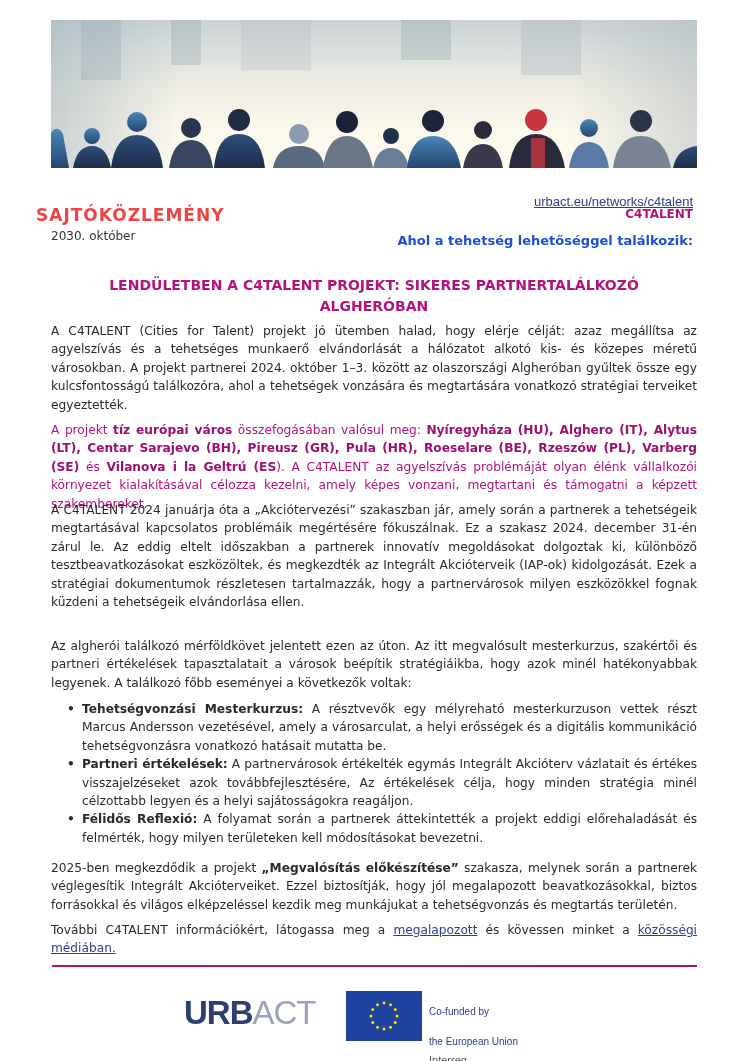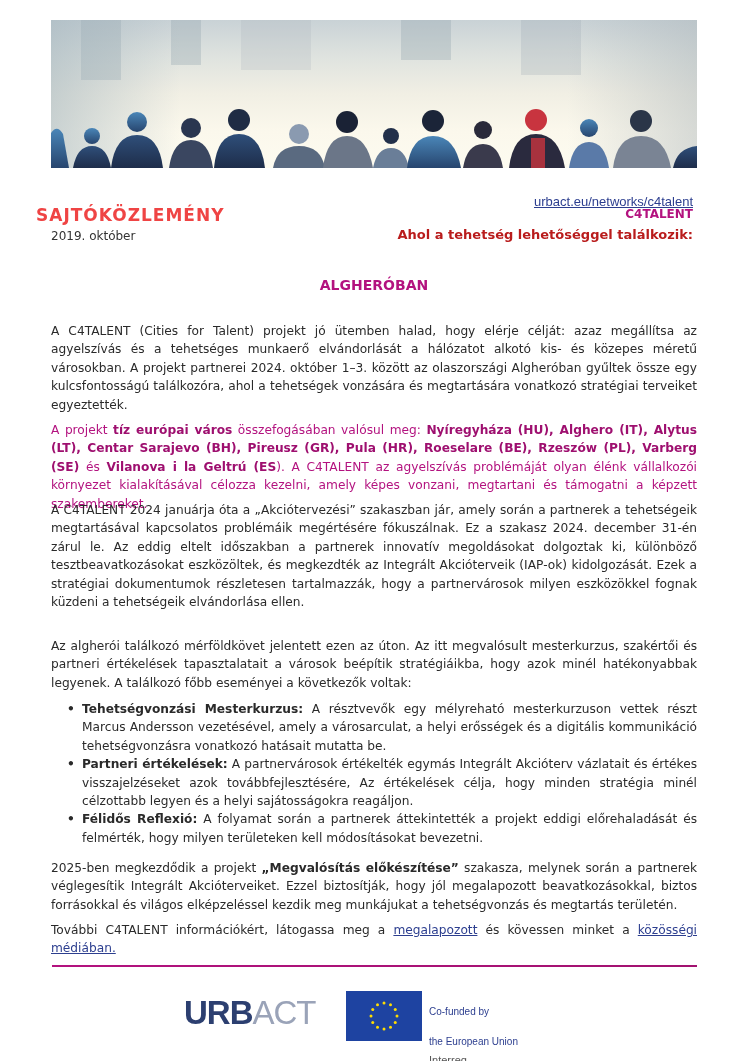--- a/index.html
+++ b/index.html
@@ -28,21 +28,21 @@
     position: absolute; left: 36px; top: 205px;
     font-family: "DejaVu Sans", sans-serif; font-weight: bold;
     font-size: 17px; letter-spacing: 1px; color: #ef4444;
   }
   .press-date {
     position: absolute; left: 51px; top: 229px;
     font-size: 12px; color: #333;
   }
   .right-block { position: absolute; right: 57px; top: 207px; text-align: right; }
   .brand { font-weight: bold; font-size: 12px; color: #b3127f; }
-  .tagline { font-weight: bold; font-size: 13px; color: #b91c1c; margin-top: 6px; }
+  .tagline { font-weight: bold; font-size: 13px; color: #1d4ed8; margin-top: 12px; }
   .subtag { font-size: 12px; color: #333; letter-spacing: 0.6px; margin-top: 1px; }
   .headline {
     position: absolute; left: 51px; width: 646px; top: 275px;
     text-align: center; font-weight: bold; font-size: 14px;
     line-height: 21px; color: #b3127f;
   }
   .body {
     position: absolute; left: 51px; width: 646px;
     font-size: 12.2px; line-height: 18.4px; text-align: justify; color: #2a2a2a;
   }
@@ -131,28 +131,29 @@
       <circle cx="590" cy="33" r="11" fill="#2a3548"></circle>
         <path d="M562,80 Q566,48 590,48 Q614,48 620,80 Z" fill="#7a8494"></path>
       <path d="M622,80 Q626,60 646,58 L646,80 Z" fill="url(#pg)"></path>
     </g>
   </svg>
 </div>
 
 <a class="url-link">urbact.eu/networks/c4talent</a>
 
 <div class="press-title">SAJTÓKÖZLEMÉNY</div>
-<div class="press-date">2019. október</div>
+<div class="press-date">2030. október</div>
 
 <div class="right-block">
   <div class="brand">C4TALENT</div>
   <div class="tagline">Ahol a tehetség lehetőséggel találkozik:</div>
 </div>
 
 <div class="headline">
+  <div>LENDÜLETBEN A C4TALENT PROJEKT: SIKERES PARTNERTALÁLKOZÓ</div>
   <div>ALGHERÓBAN</div>
 </div>
 
 <div class="body p1">A C4TALENT (Cities for Talent) projekt jó ütemben halad, hogy elérje célját: azaz megállítsa az agyelszívás és a tehetséges munkaerő elvándorlását a hálózatot alkotó kis- és közepes méretű városokban. A projekt partnerei 2024. október 1–3. között az olaszországi Algheróban gyűltek össze egy kulcsfontosságú találkozóra, ahol a tehetségek vonzására és megtartására vonatkozó stratégiai terveiket egyeztették.</div>
 
 <div class="body p2"><span>A projekt </span><b>tíz európai város</b><span> összefogásában valósul meg: </span><b>Nyíregyháza (HU), Alghero (IT), Alytus (LT), Centar Sarajevo (BH), Pireusz (GR), Pula (HR), Roeselare (BE), Rzeszów (PL), Varberg (SE)</b><span> és </span><b>Vilanova i la Geltrú (ES</b><span>). A C4TALENT az agyelszívás problémáját olyan élénk vállalkozói környezet kialakításával célozza kezelni, amely képes vonzani, megtartani és támogatni a képzett szakembereket.</span></div>
 
 <div class="body p3">A C4TALENT 2024 januárja óta a „Akciótervezési” szakaszban jár, amely során a partnerek a tehetségeik megtartásával kapcsolatos problémáik megértésére fókuszálnak. Ez a szakasz 2024. december 31-én zárul le. Az eddig eltelt időszakban a partnerek innovatív megoldásokat dolgoztak ki, különböző tesztbeavatkozásokat eszközöltek, és megkezdték az Integrált Akcióterveik (IAP-ok) kidolgozását. Ezek a stratégiai dokumentumok részletesen tartalmazzák, hogy a partnervárosok milyen eszközökkel fognak küzdeni a tehetségeik elvándorlása ellen.</div>
 
 <div class="body p4">Az algherói találkozó mérföldkövet jelentett ezen az úton. Az itt megvalósult mesterkurzus, szakértői és partneri értékelések tapasztalatait a városok beépítik stratégiáikba, hogy azok minél hatékonyabbak legyenek. A találkozó főbb eseményei a következők voltak:</div>

